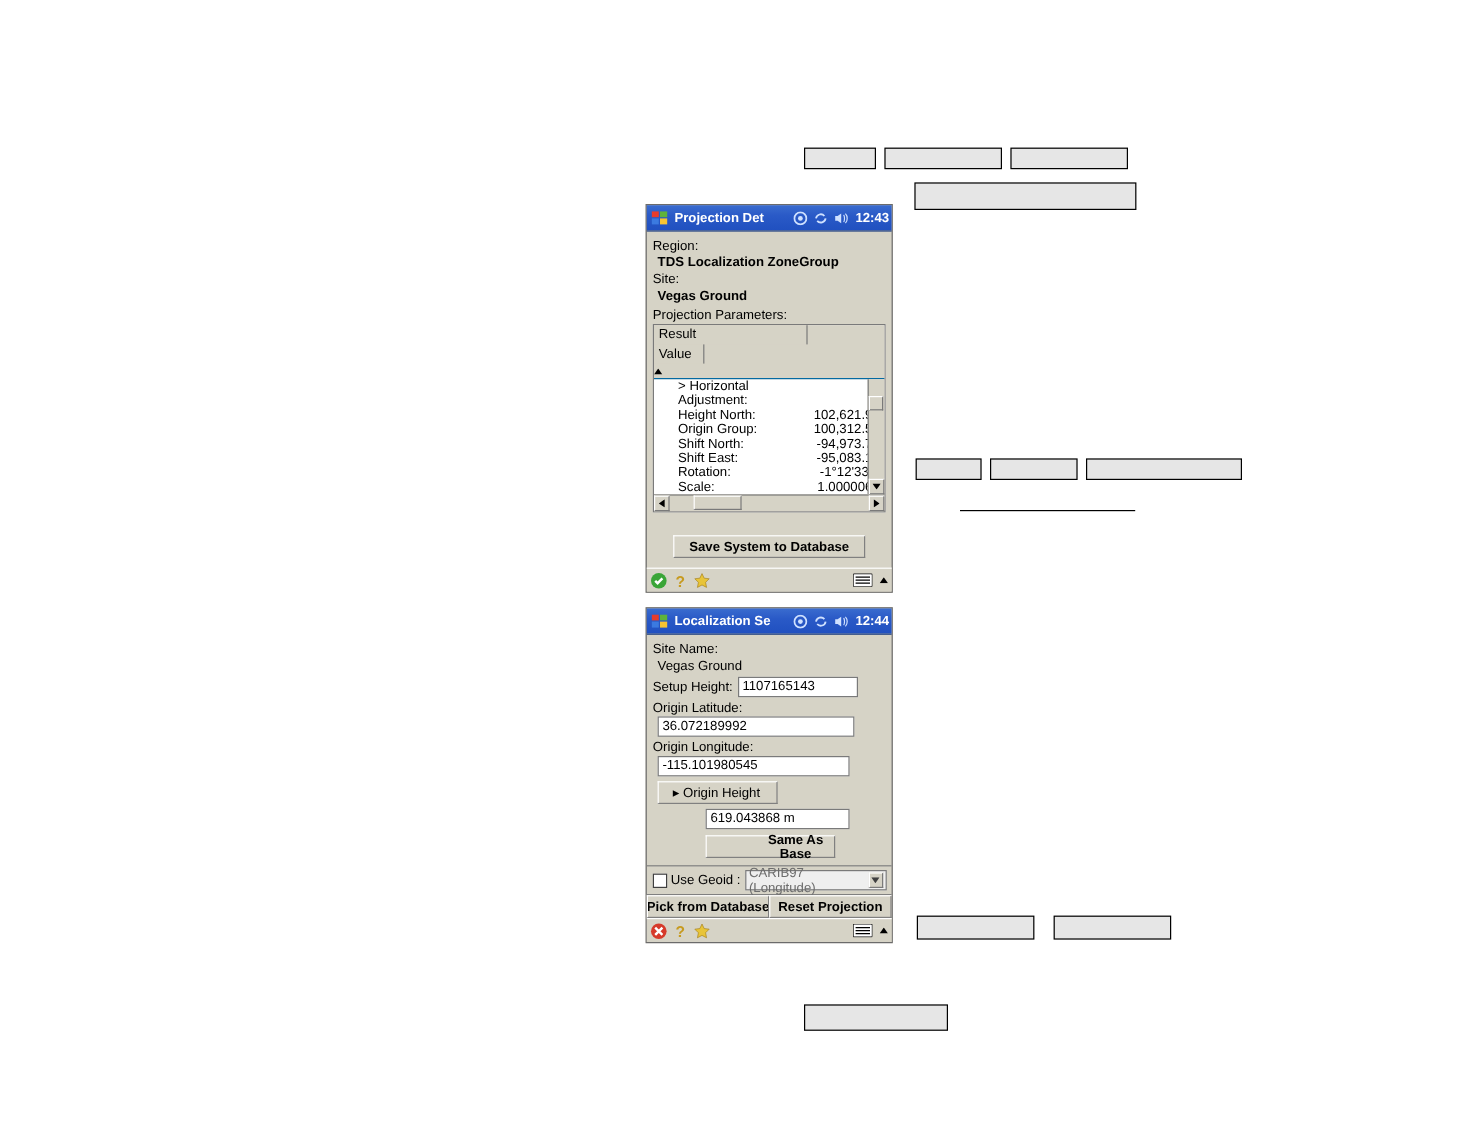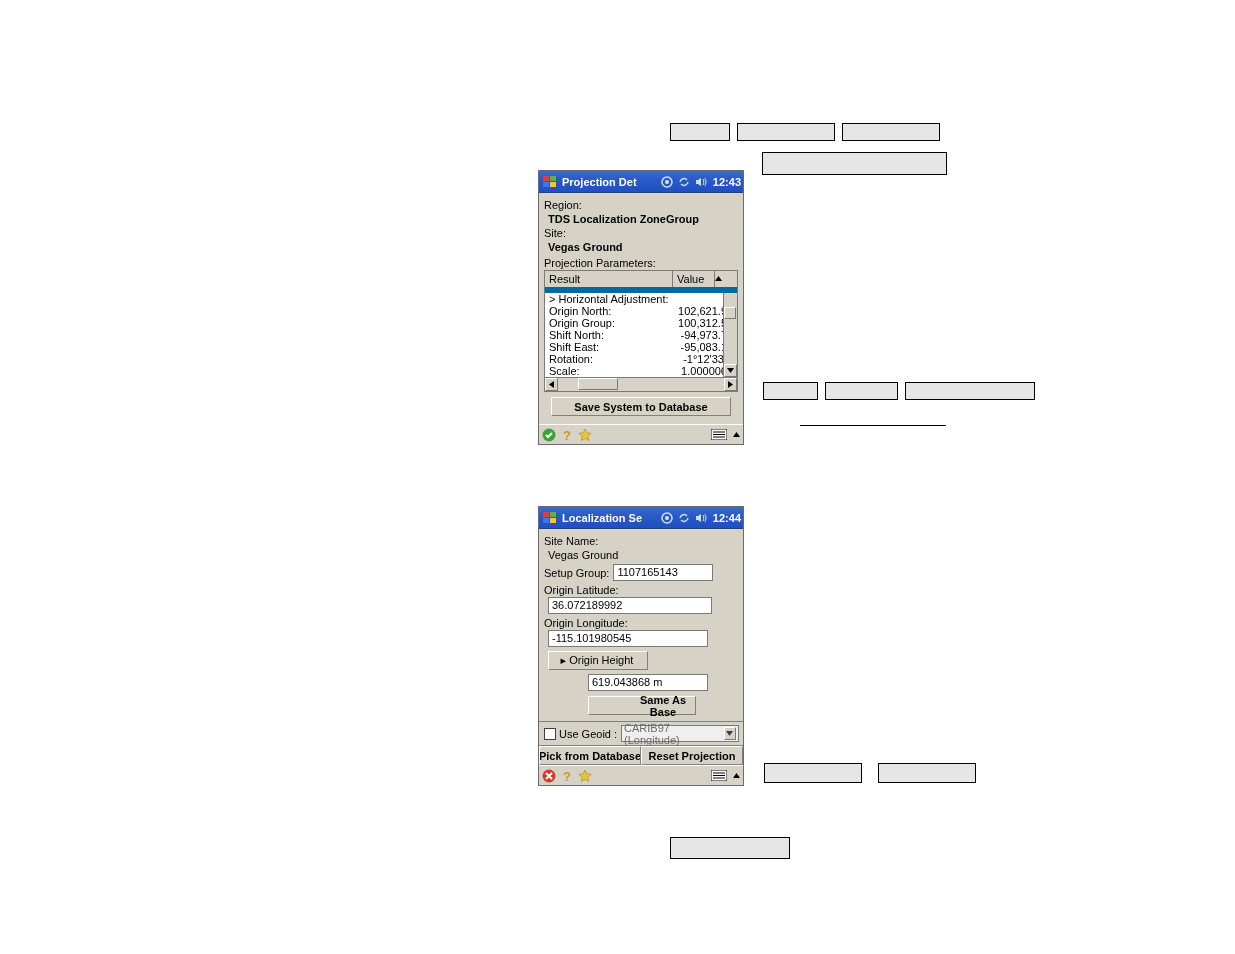--- a/index.html
+++ b/index.html
@@ -39,25 +39,25 @@
   .btn {
     font-size:11px; height:19px; background:#d6d3c6; border:1px solid #808080;
     border-top-color:#fff; border-left-color:#fff; padding:0 6px; cursor:pointer;
     display:inline-flex;align-items:center;justify-content:center;
   }
   .btn-centered { display:block;margin:4px auto; }
 
   .grid {
     border:1px solid #7a7a7a; background:#fff; font-size:11px;
   }
-  .grid-header { display:flex; background:#d6d3c6; border-bottom:6px solid #0369a1;}
+  .grid-header { display:flex; background:#d6d3c6; border-bottom:1px solid #0369a1;flex-direction:column;}
   .grid-col { padding:2px 4px; border-right:1px solid #7a7a7a; background:#d6d3c6;}
   .grid-body { position:relative;}
   .grid-row { display:flex;}
-  .grid-row div:first-child { width:128px; padding:0px 4px;  }
+  .grid-row div:first-child { width:128px; padding:0px 20px;  }
   .grid-row div:last-child { width:56px; padding:0px 2px; text-align:right; overflow:hidden;}
   .grid-scroll-y { width:14px; background:#d6d3c6; position:absolute; top:0; bottom:0; right:0; border-left:1px solid #7a7a7a;}
   .grid-scroll-y .arrow, .grid-scroll-x .arrow { width:13px;height:13px;display:flex;align-items:center;justify-content:center;background:#d6d3c6;border:1px solid #fff;border-right-color:#7a7a7a;border-bottom-color:#7a7a7a;}
   .grid-scroll-x {height:14px;background:#d6d3c6;border-top:1px solid #7a7a7a;display:flex;}
   .grid-scroll-x .thumb{flex:0 0 auto; height:12px;width:40px;background:#d6d3c6;border:1px solid #fff;border-right-color:#7a7a7a;border-bottom-color:#7a7a7a; margin:0 28px 0 20px;}
   .grid-scroll-y .thumb{width:12px;height:12px;background:#d6d3c6;border:1px solid #fff;border-right-color:#7a7a7a;border-bottom-color:#7a7a7a;position:absolute;top:14px;}
 
   .footbar { height:20px; background:#d6d3c6; border-top:1px solid #fff; display:flex;align-items:center;padding:0 3px;gap:4px;}
   .foot-ico { width:14px;height:14px;display:inline-flex;align-items:center;justify-content:center;}
   .kb-ico { margin-left:auto; width:18px;height:14px; display:inline-flex;align-items:center;justify-content:center;}
@@ -132,21 +132,21 @@
               </svg></div>
         </div>
       </div>
       <div class="grid-body">
         <div id="grid-rows">
             <div class="grid-row">
               <div>&gt; Horizontal Adjustment:</div>
               <div></div>
             </div>
             <div class="grid-row">
-              <div>Origin North:</div>
+              <div>Height North:</div>
               <div>102,621.9</div>
             </div>
             <div class="grid-row">
               <div>Origin Group:</div>
               <div>100,312.5</div>
             </div>
             <div class="grid-row">
               <div>Shift North:</div>
               <div>-94,973.7</div>
             </div>
@@ -180,21 +180,21 @@
           </div>
         <div class="thumb"></div>
         <div class="arrow" style="margin-left:auto;">
             <svg width="5" height="7">
               <path d="M0 0v7l5-3.5z" fill="#000"></path>
             </svg>
           </div>
       </div>
     </div>
 
-    <button class="btn btn-centered" style="width:180px;font-weight:bold;margin-top:5px;">Save System to Database</button>
+    <button class="btn btn-centered" style="width:160px;font-weight:bold;margin-top:19px;">Save System to Database</button>
   </div>
   <div class="footbar">
     <span class="foot-ico">
         <svg width="14" height="14">
           <circle cx="7" cy="7" r="6.5" fill="#3aa537"></circle>
           <path d="M4 7l2 2 4-4" fill="none" stroke="#fff" stroke-width="2"></path>
         </svg>
       </span>
     <span class="foot-ico">
         <svg width="12" height="14">
@@ -251,21 +251,21 @@
             <path d="M8 3c1 1 1 5 0 6M9.5 2c2 2 2 6 0 8" fill="none" stroke="#cfe1ff"></path>
           </svg>
         </span>
       <span class="tb-time">12:44</span>
     </span>
   </div>
   <div class="content" style="padding-bottom:0;">
     <div class="label">Site Name:</div>
     <div class="label" style="margin-left:4px;">Vegas Ground</div>
     <div class="field-row">
-      <span>Setup Group:</span>
+      <span>Setup Height:</span>
       <div class="text-input" style="width:100px;">1107165143</div>
     </div>
     <div class="label">Origin Latitude:</div>
     <div class="text-input" style="width:164px;margin-left:4px;">36.072189992</div>
     <div class="label" style="margin-top:3px;">Origin Longitude:</div>
     <div class="text-input" style="width:160px;margin-left:4px;">-115.101980545</div>
     <button class="btn" style="width:100px;margin:4px 0 0 4px;text-align:left;padding-left:4px;">▸ Origin Height</button>
     <div class="text-input" style="width:120px;margin:4px 0 0 44px;">619.043868 m</div>
     <button class="btn" style="width:108px;margin:5px 0 6px 44px;font-weight:bold;padding-left:48px;">Same As Base</button>
 

